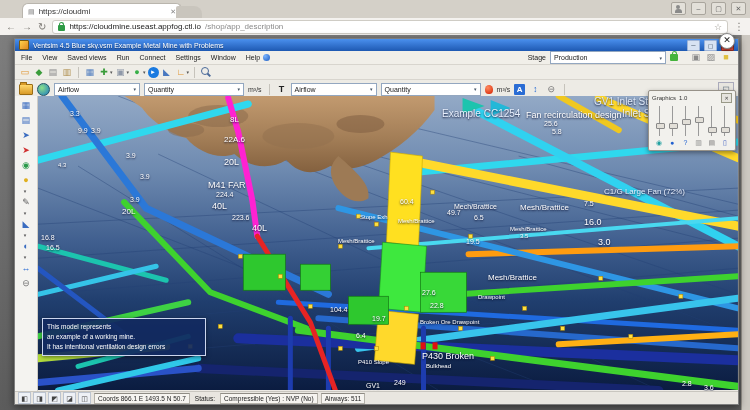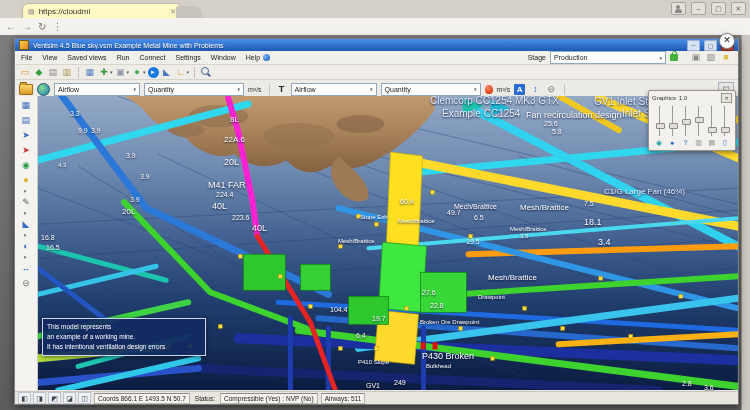--- a/index.html
+++ b/index.html
@@ -1,20 +1,20 @@
 <!DOCTYPE html>
 <html><head>
 <meta charset="utf-8">
 <style>
   html,body{margin:0;padding:0;}
   body{width:750px;height:410px;overflow:hidden;font-family:"Liberation Sans",sans-serif;background:#6f6f6f;position:relative;}
   .desktop{position:absolute;inset:0;background:#d6d2ca;}
   
   .tabstrip{position:absolute;left:0;top:0;right:0;height:18px;background:#d4d0c8;border-bottom:1px solid #b9b5ad;}
-  .tab{position:absolute;left:22px;top:3px;width:148px;height:15px;background:#fef9c3;border:1px solid #b9b5ad;border-bottom:none;border-radius:6px 6px 0 0;display:flex;align-items:center;padding:0 5px;gap:4px;font-size:8px;color:#333;}
+  .tab{position:absolute;left:22px;top:3px;width:148px;height:15px;background:#ffffff;border:1px solid #b9b5ad;border-bottom:none;border-radius:6px 6px 0 0;display:flex;align-items:center;padding:0 5px;gap:4px;font-size:8px;color:#333;}
   .tab-ghost{position:absolute;left:176px;top:6px;width:26px;height:12px;background:#c9c5bd;border-radius:2px 8px 0 0;}
   .tab .fav{font-size:7px;color:#8a8a8a;}
   .tab .ttl{flex:1;overflow:hidden;white-space:nowrap;}
   .tab .cl{font-size:7px;color:#888;}
   .wincontrols{position:absolute;right:4px;top:2px;display:flex;gap:5px;align-items:center;}
   .wincontrols .wbtn{width:13px;height:11px;border:1px solid #a9a59d;background:#e3e0d9;border-radius:2px;font-size:7px;color:#666;display:flex;align-items:center;justify-content:center;}
   .person{width:13px;height:11px;border:1px solid #a9a59d;border-radius:2px;position:relative;background:#e3e0d9;}
   .person::before{content:"";position:absolute;left:4px;top:2px;width:4px;height:4px;border-radius:50%;background:#8a8a8a;}
   .person::after{content:"";position:absolute;left:2.5px;top:6px;width:7px;height:4px;border-radius:3px 3px 0 0;background:#8a8a8a;}
   .navbar{position:absolute;left:0;top:18px;right:0;height:17px;background:#f4f2ef;border-bottom:1px solid #cfccc5;display:flex;align-items:center;padding:0 6px;gap:6px;}
@@ -105,20 +105,26 @@
       <span class="wbtn">–</span>
       <span class="wbtn">▢</span>
       <span class="wbtn">✕</span>
     </div>
   </div>
 
   <div class="navbar">
     <span class="navbtn">←</span>
     <span class="navbtn">→</span>
     <span class="navbtn">↻</span>
+    <div class="omnibox">
+      <span class="lock"></span>
+      <span class="url-host">https://cloudmine.useast.appfog.ctl.io</span>
+      <span class="url-path">/shop/app_description</span>
+      <span class="omni-star">☆</span>
+    </div>
     <span class="menu-dots">⋮</span>
   </div>
 
   <div class="pagearea"></div>
   <div class="right-frame"></div>
 
   <div class="app">
     <div class="close-badge">✕</div>
 
     <div class="titlebar">
@@ -317,21 +323,20 @@
             <rect x="640" y="198" width="4" height="4"></rect>
               <rect x="240" y="178" width="4" height="4"></rect>
             <rect x="270" y="208" width="4" height="4"></rect>
               <rect x="200" y="158" width="4" height="4"></rect>
             <rect x="180" y="228" width="4" height="4"></rect>
               <rect x="150" y="248" width="4" height="4"></rect>
           </g>
         </svg>
 
         <div class="labels">
-            <span class="vlabel" style="left: 392px; top: 0px; font-size: 10px; color: rgb(221, 232, 248);">Clemcorp CC1254 MK3 GTX</span>
             <span class="vlabel" style="left: 556px; top: 1px; font-size: 10px; color: rgb(221, 232, 248);">GV1 Inlet Stage</span>
             <span class="vlabel" style="left: 404px; top: 13px; font-size: 10px; color: rgb(230, 238, 252);">Example CC1254</span>
             <span class="vlabel" style="left: 488px; top: 15px; font-size: 9px; color: rgb(255, 255, 255);">Fan recirculation design</span>
             <span class="vlabel" style="left: 584px; top: 13px; font-size: 10px; color: rgb(230, 238, 252);">Inlet Stage</span>
             <span class="vlabel" style="left: 506px; top: 24px; font-size: 7px;">25.6</span>
             <span class="vlabel" style="left: 514px; top: 32px; font-size: 7px;">5.8</span>
             <span class="vlabel" style="left: 192px; top: 20px; font-size: 8px;">8L</span>
             <span class="vlabel" style="left: 186px; top: 40px; font-size: 8px;">22A.6</span>
             <span class="vlabel" style="left: 186px; top: 62px; font-size: 9px;">20L</span>
             <span class="vlabel" style="left: 170px; top: 85px; font-size: 9px;">M41 FAR</span>
@@ -351,27 +356,27 @@
             <span class="vlabel" style="left: 8px; top: 148px; font-size: 7px;">16.5</span>
             <span class="vlabel" style="left: 322px; top: 118px; font-size: 6px;">Stope Exh</span>
             <span class="vlabel" style="left: 360px; top: 122px; font-size: 6px;">Mesh/Brattice</span>
             <span class="vlabel" style="left: 362px; top: 102px; font-size: 7px;">60.4</span>
             <span class="vlabel" style="left: 409px; top: 113px; font-size: 7px;">49.7</span>
             <span class="vlabel" style="left: 436px; top: 118px; font-size: 7px;">6.5</span>
             <span class="vlabel" style="left: 416px; top: 107px; font-size: 7px;">Mech/Brattice</span>
             <span class="vlabel" style="left: 482px; top: 108px; font-size: 8px;">Mesh/Brattice</span>
             <span class="vlabel" style="left: 472px; top: 130px; font-size: 6px;">Mesh/Brattice</span>
             <span class="vlabel" style="left: 482px; top: 137px; font-size: 6px;">3.5</span>
-            <span class="vlabel" style="left: 546px; top: 122px; font-size: 9px;">18.1</span>
+            <span class="vlabel" style="left: 546px; top: 122px; font-size: 9px;">16.0</span>
             <span class="vlabel" style="left: 546px; top: 104px; font-size: 7px;">7.5</span>
-            <span class="vlabel" style="left: 560px; top: 142px; font-size: 9px;">3.4</span>
+            <span class="vlabel" style="left: 560px; top: 142px; font-size: 9px;">3.0</span>
             <span class="vlabel" style="left: 428px; top: 142px; font-size: 7px;">19.5</span>
             <span class="vlabel" style="left: 450px; top: 178px; font-size: 8px;">Mesh/Brattice</span>
             <span class="vlabel" style="left: 300px; top: 142px; font-size: 6px;">Mesh/Brattice</span>
-            <span class="vlabel" style="left: 566px; top: 92px; font-size: 8px; color: rgb(232, 240, 255);">C1/G Large Fan (46%)</span>
+            <span class="vlabel" style="left: 566px; top: 92px; font-size: 8px; color: rgb(232, 240, 255);">C1/G Large Fan (72%)</span>
             <span class="vlabel" style="left: 384px; top: 193px; font-size: 7px;">27.6</span>
             <span class="vlabel" style="left: 392px; top: 206px; font-size: 7px;">22.8</span>
             <span class="vlabel" style="left: 334px; top: 219px; font-size: 7px;">19.7</span>
             <span class="vlabel" style="left: 382px; top: 223px; font-size: 6px;">Broken Ore Drawpoint</span>
             <span class="vlabel" style="left: 440px; top: 198px; font-size: 6px;">Drawpoint</span>
             <span class="vlabel" style="left: 292px; top: 210px; font-size: 7px;">104.4</span>
             <span class="vlabel" style="left: 318px; top: 236px; font-size: 7px;">6.4</span>
             <span class="vlabel" style="left: 384px; top: 256px; font-size: 9px;">P430 Broken</span>
             <span class="vlabel" style="left: 388px; top: 267px; font-size: 6px;">Bulkhead</span>
             <span class="vlabel" style="left: 320px; top: 263px; font-size: 6px;">P410 Slope</span>

